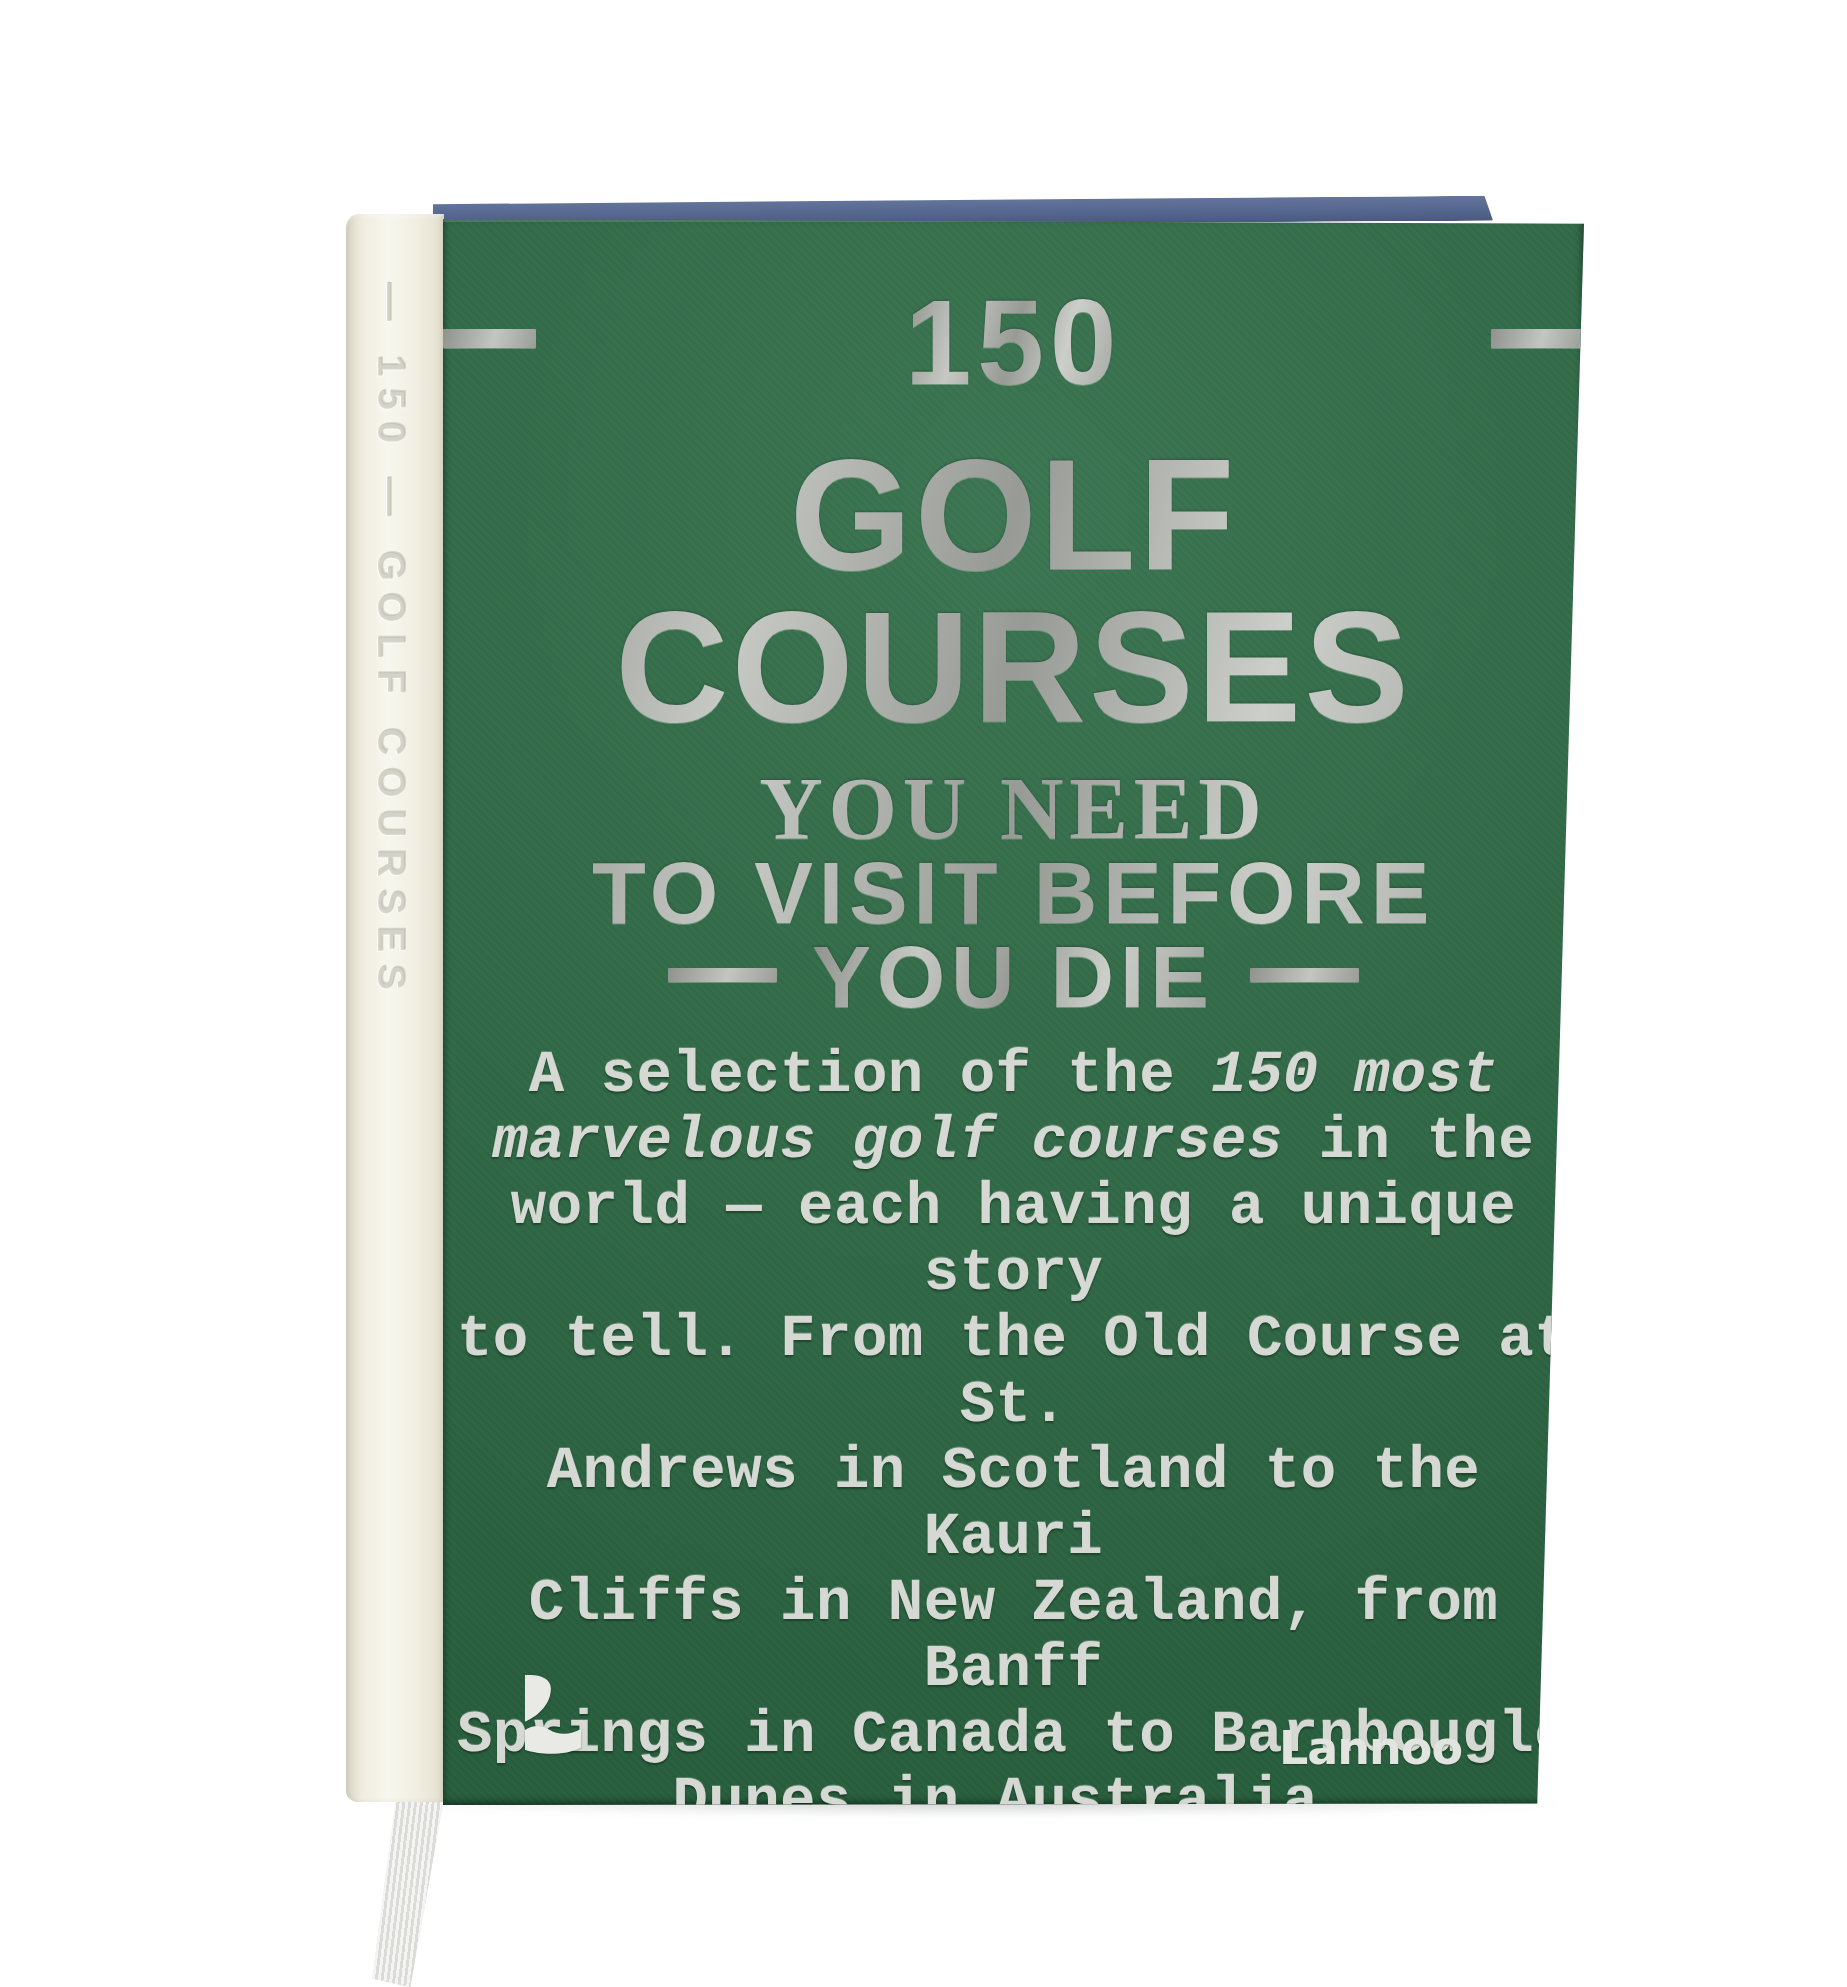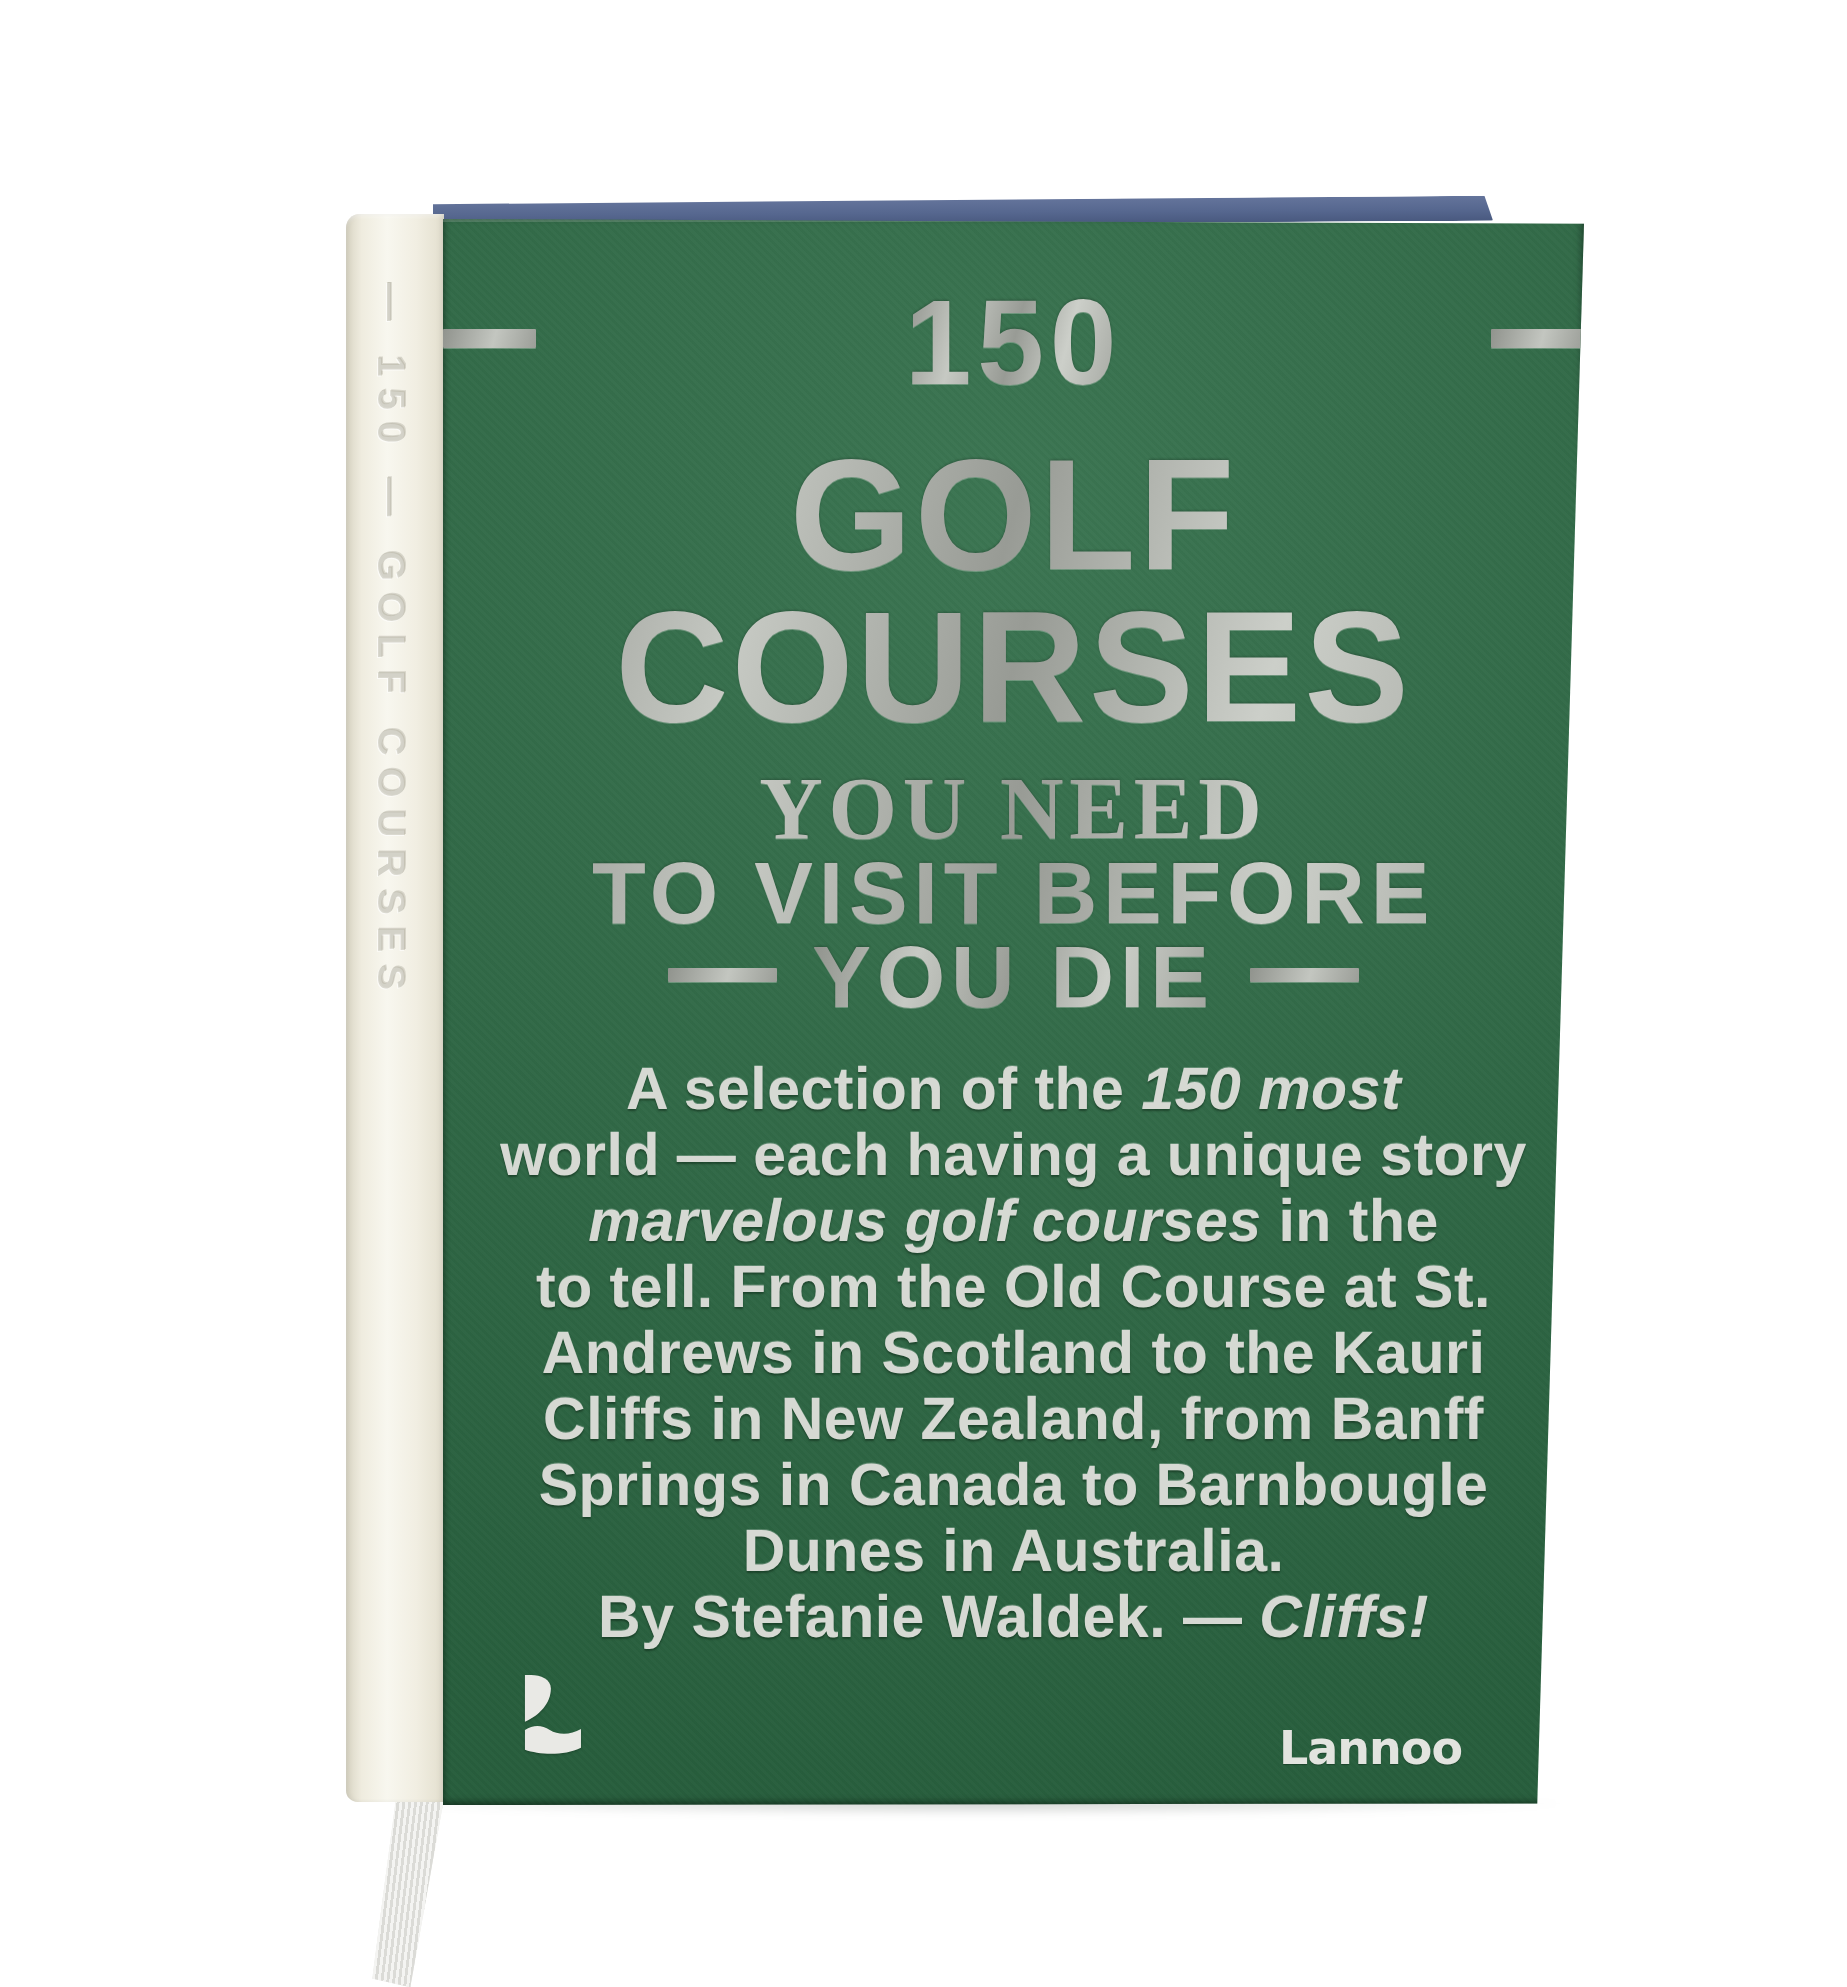--- a/index.html
+++ b/index.html
@@ -62,21 +62,21 @@
   .num-row .bar{transform:translateY(-3.9px);}
 
   .title{font-size:157px;font-weight:bold;line-height:152px;letter-spacing:2.9px;}
   .title.first{margin-top:43px;}
 
   .subtitle{font-size:88px;font-weight:bold;line-height:84px;letter-spacing:5.8px;}
   .subtitle.first{margin-top:24px;font-family:Liberation Serif, serif;}
   .subtitle-row{display:flex;align-items:center;justify-content:center;gap:35px;line-height:84px;text-align:center;}
   .subtitle-row .bar{height:14.6px;width:109px;transform:translateY(-1.9px);}
 
-  .desc{margin-top:37px;font-family:Liberation Sans, sans-serif;font-weight:bold;
+  .desc{margin-top:24px;font-family:Liberation Mono, monospace;font-weight:bold;
     font-size:59px;line-height:66px;color:#d6d9d3;letter-spacing:0.5px;
     text-shadow:0 -1px 0 rgba(255,255,255,0.22), 0 1.9px 1.9px rgba(8,30,16,0.45);}
   .desc .it{font-style:italic;}
 
   .logo{position:absolute;left:78px;top:1456px;width:66px;height:83px;
     filter:drop-shadow(0 1px 1px rgba(10,30,18,0.35));}
   .publisher{position:absolute;right:122px;top:1506px;
     font-family:"DejaVu Sans",sans-serif;font-weight:bold;font-size:46px;line-height:1;
     letter-spacing:-1px;color:#e2e4df;
     text-shadow:0 1px 1px rgba(10,30,18,0.4);}
@@ -110,22 +110,22 @@
     <div class="subtitle first foil">YOU NEED</div>
     <div class="subtitle foil">TO VISIT BEFORE</div>
     <div class="subtitle-row">
       <span class="bar"></span>
       <span class="subtitle foil">YOU DIE</span>
       <span class="bar"></span>
     </div>
 
     <div class="desc" id="desc">
         <div class="desc-line"><span>A selection of the </span><span class="it">150 most</span></div>
+        <div class="desc-line"><span class="it">marvelous golf courses</span><span> in the</span></div>
         <div class="desc-line"><span>world — each having a unique story</span></div>
-        <div class="desc-line"><span class="it">marvelous golf courses</span><span> in the</span></div>
         <div class="desc-line"><span>to tell. From the Old Course at St.</span></div>
         <div class="desc-line"><span>Andrews in Scotland to the Kauri</span></div>
         <div class="desc-line"><span>Cliffs in New Zealand, from Banff</span></div>
         <div class="desc-line"><span>Springs in Canada to Barnbougle</span></div>
         <div class="desc-line"><span>Dunes in Australia.</span></div>
         <div class="desc-line"><span>By Stefanie Waldek. — </span><span class="it">Cliffs!</span></div>
       </div>
 
     <svg class="logo" viewBox="0 0 60 80" xmlns="http://www.w3.org/2000/svg">
       <path fill="#e9e9e5" d="M2,0 L2,45 C16,39 27,27 27,13 C27,4 17,0 8,0 Z"></path>

